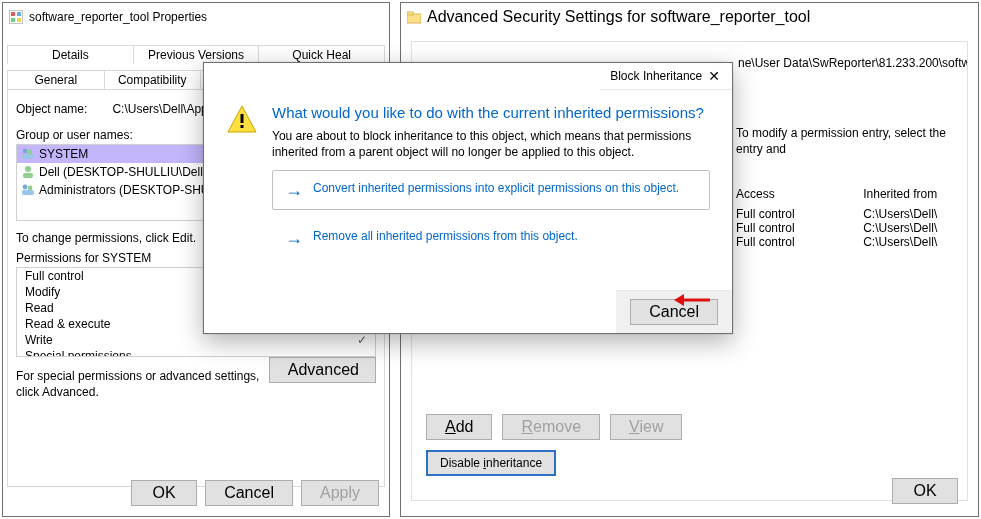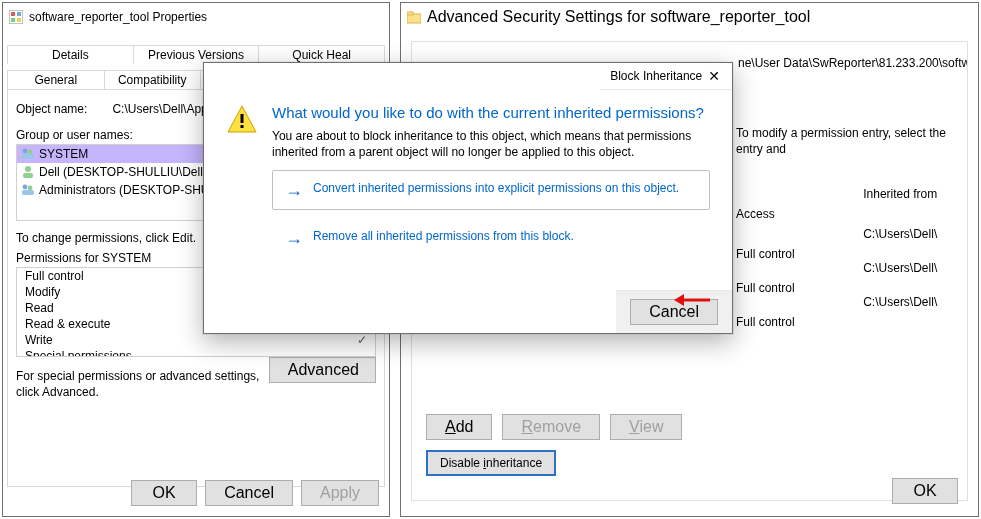--- a/index.html
+++ b/index.html
@@ -158,21 +158,21 @@
 }
 .adv-desc { padding: 70px 0 30px; line-height: 1.3; }
 .adv-cols {
   display: flex;
   font-weight: 400;
 }
 .adv-cols .col-h {
   color: #000;
   padding-bottom: 6px;
 }
-.col-a { width: 170px; margin-top: 20px; }
+.col-a { width: 170px; }
 .col-b { width: 120px; }
 .adv-row { display:flex; }
 .adv-btns { position:absolute; bottom:60px; left:14px; display:flex; gap:10px;}
 .disable-btn {
   position:absolute; bottom:24px; left:14px;
   border: 2px solid var(--focus-blue);
   background: var(--btn-bg);
   padding: 4px 12px;
   font-family: inherit;
   font-size: 12px;
@@ -404,21 +404,21 @@
       </div>
     </div>
 
     <div style="margin-left:46px; margin-top:10px;">
       <div class="cmd-link">
         <span class="cmd-arrow">→</span>
         <span class="cmd-text">Convert inherited permissions into explicit permissions on this object.</span>
       </div>
       <div class="cmd-link" style="padding-bottom:4px">
         <span class="cmd-arrow">→</span>
-        <span class="cmd-text">Remove all inherited permissions from this block.</span>
+        <span class="cmd-text">Remove all inherited permissions from this object.</span>
       </div>
     </div>
 
     <span class="red-arrow" style="left:470px; top:203px;">
       <svg viewBox="0 0 36 14">
           <line x1="36" y1="7" x2="6" y2="7" stroke="#e01010" stroke-width="3"></line>
           <polygon points="0,7 10,1 10,13" fill="#e01010"></polygon>
         </svg>
     </span>
   </div>

